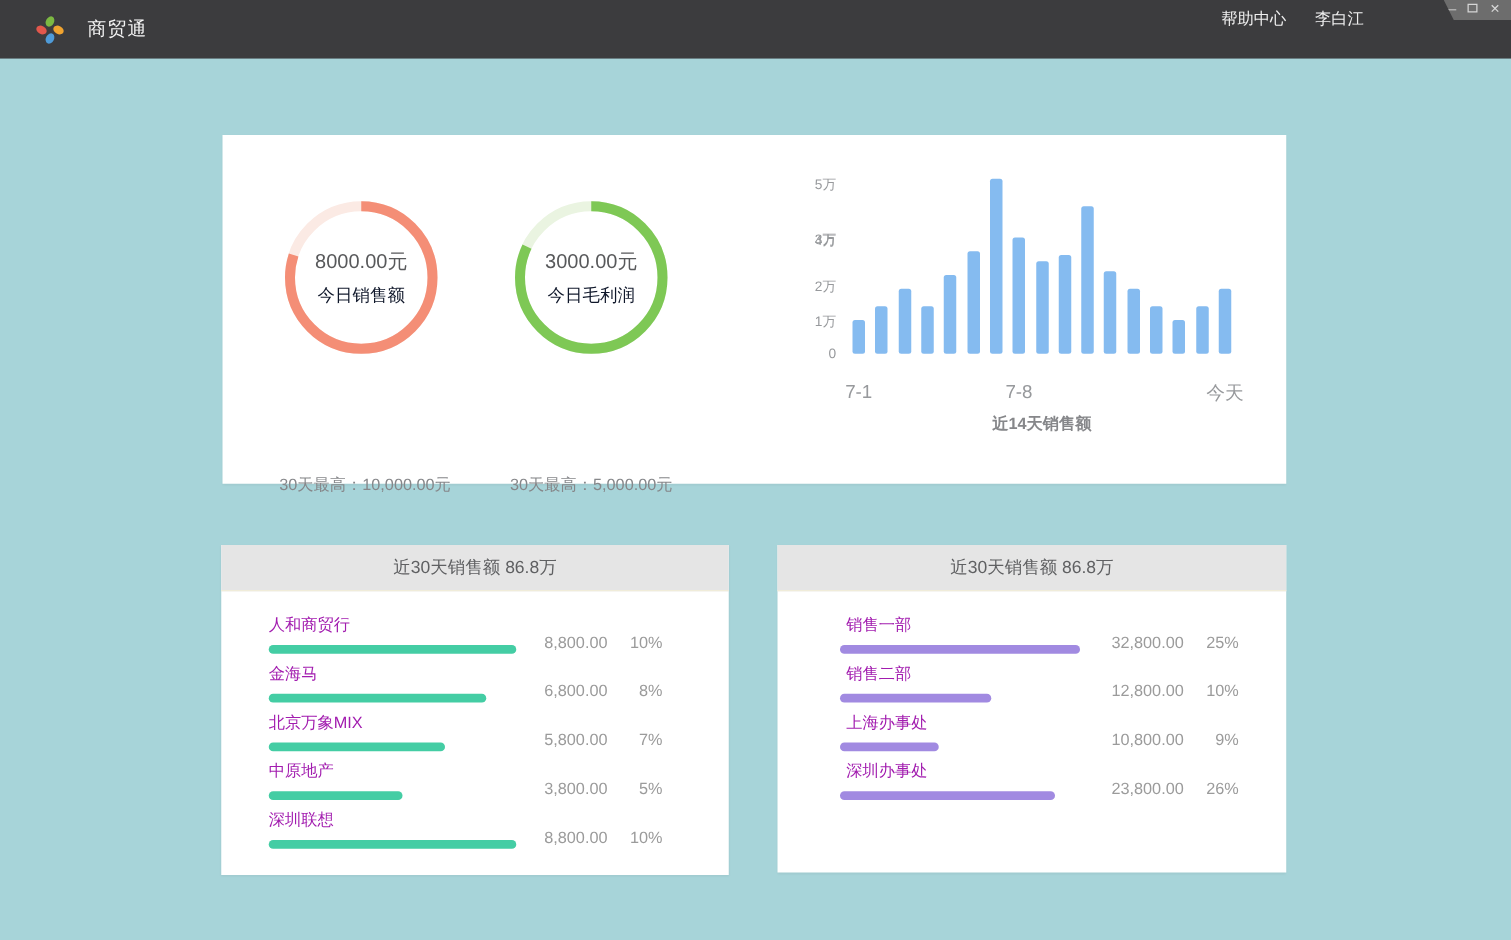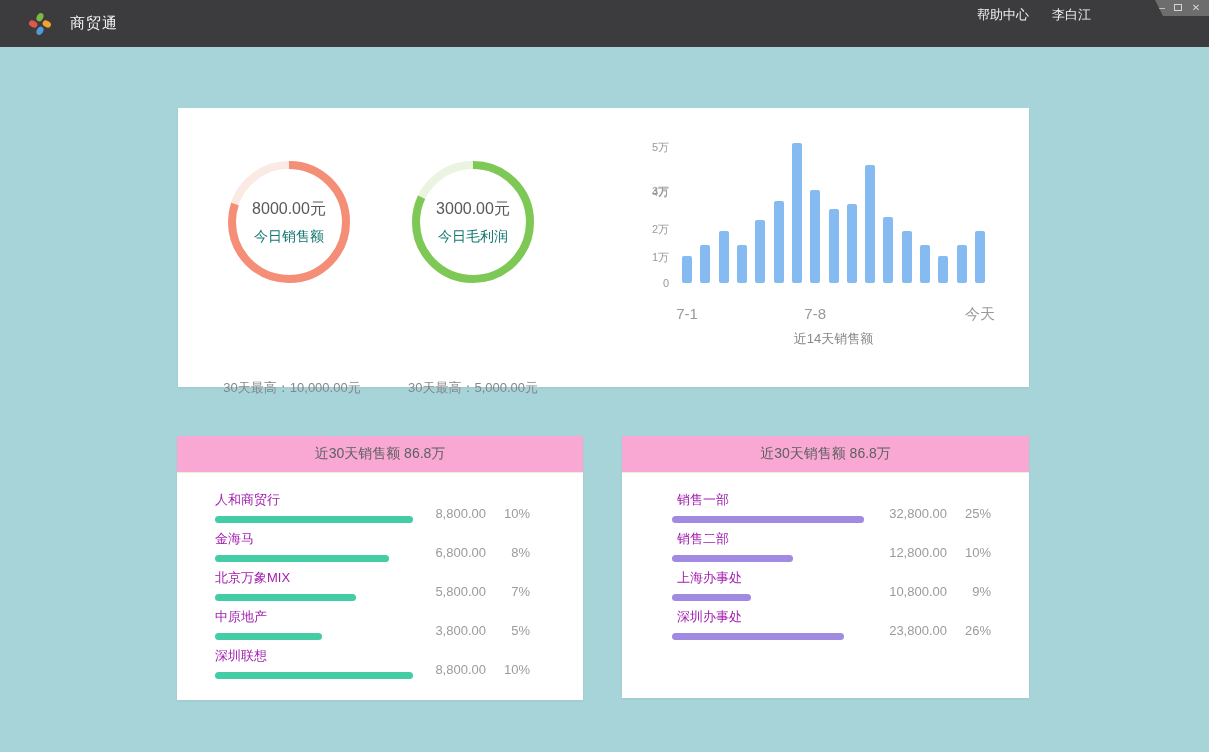--- a/index.html
+++ b/index.html
@@ -24,34 +24,34 @@
   .card-overview { left:178px; top:61px; width:851px; height:279px; }
   .card-left  { left:177px; top:389px; width:406px; height:264px; }
   .card-right { left:622px; top:389px; width:407px; height:262px; }
 
   
   .donut { position:absolute; width:130px; height:130px; }
   .donut svg { display:block; }
   .donut circle { fill:none; stroke-width:8; }
   .donut-text { position:absolute; inset:0; display:flex; flex-direction:column; align-items:center; justify-content:center; gap:8px; }
   .donut-value { font-size:16px; color:#58595b; }
-  .donut-label { font-size:14px; color:#0f766e; }
+  .donut-label { font-size:14px; color:#0f172a; }
   .donut-foot { position:absolute; width:240px; text-align:center; font-size:13px; color:#86878a; top:271px; }
 
   
   .chart { position:absolute; left:459px; top:0; width:380px; height:279px; }
   .ytick { position:absolute; left:0; width:32px; text-align:right; font-size:11px; color:#97999c; }
   .bars { position:absolute; left:45px; bottom:104px; width:303px; height:150px;
           display:flex; align-items:flex-end; justify-content:space-between; }
   .bar { width:10px; border-radius:2px; }
   .xtick { position:absolute; top:197px; transform:translateX(-50%); font-size:15px; color:#97999c; }
-  .chart-caption { position:absolute; left:45px; top:222px; width:303px; text-align:center; font-size:13px; color:#86878a; }
-
-  
-  .rank-header { height:37px; background:#f9a8d4; border-bottom:1px solid #f0ecd9;
+  .chart-caption { position:absolute; left:45px; top:222px; width:303px; text-align:center; font-size:13px; color:#86878a;font-weight:bold; }
+
+  
+  .rank-header { height:37px; background:#e5e5e5; border-bottom:1px solid #f0ecd9;
                  display:flex; align-items:center; justify-content:center; font-size:14px; color:#5f6062; }
   .rank-body { padding:14px 53px 0 38px; }
   .card-right .rank-body { padding:14px 38px 0 50px; }
   .rank-row { position:relative; height:39px; }
   .rank-name { font-size:13px; color:#a21caf; padding-top:4px; }
   .card-right .rank-name { padding-left:5px; }
   .rank-bar { height:7px; border-radius:4px; margin-top:7px; }
   .rank-vals { position:absolute; right:0; bottom:5px; display:flex; font-size:13px; color:#9b9b9b; }
   .rank-pct { width:44px; text-align:right; }
 </style>

